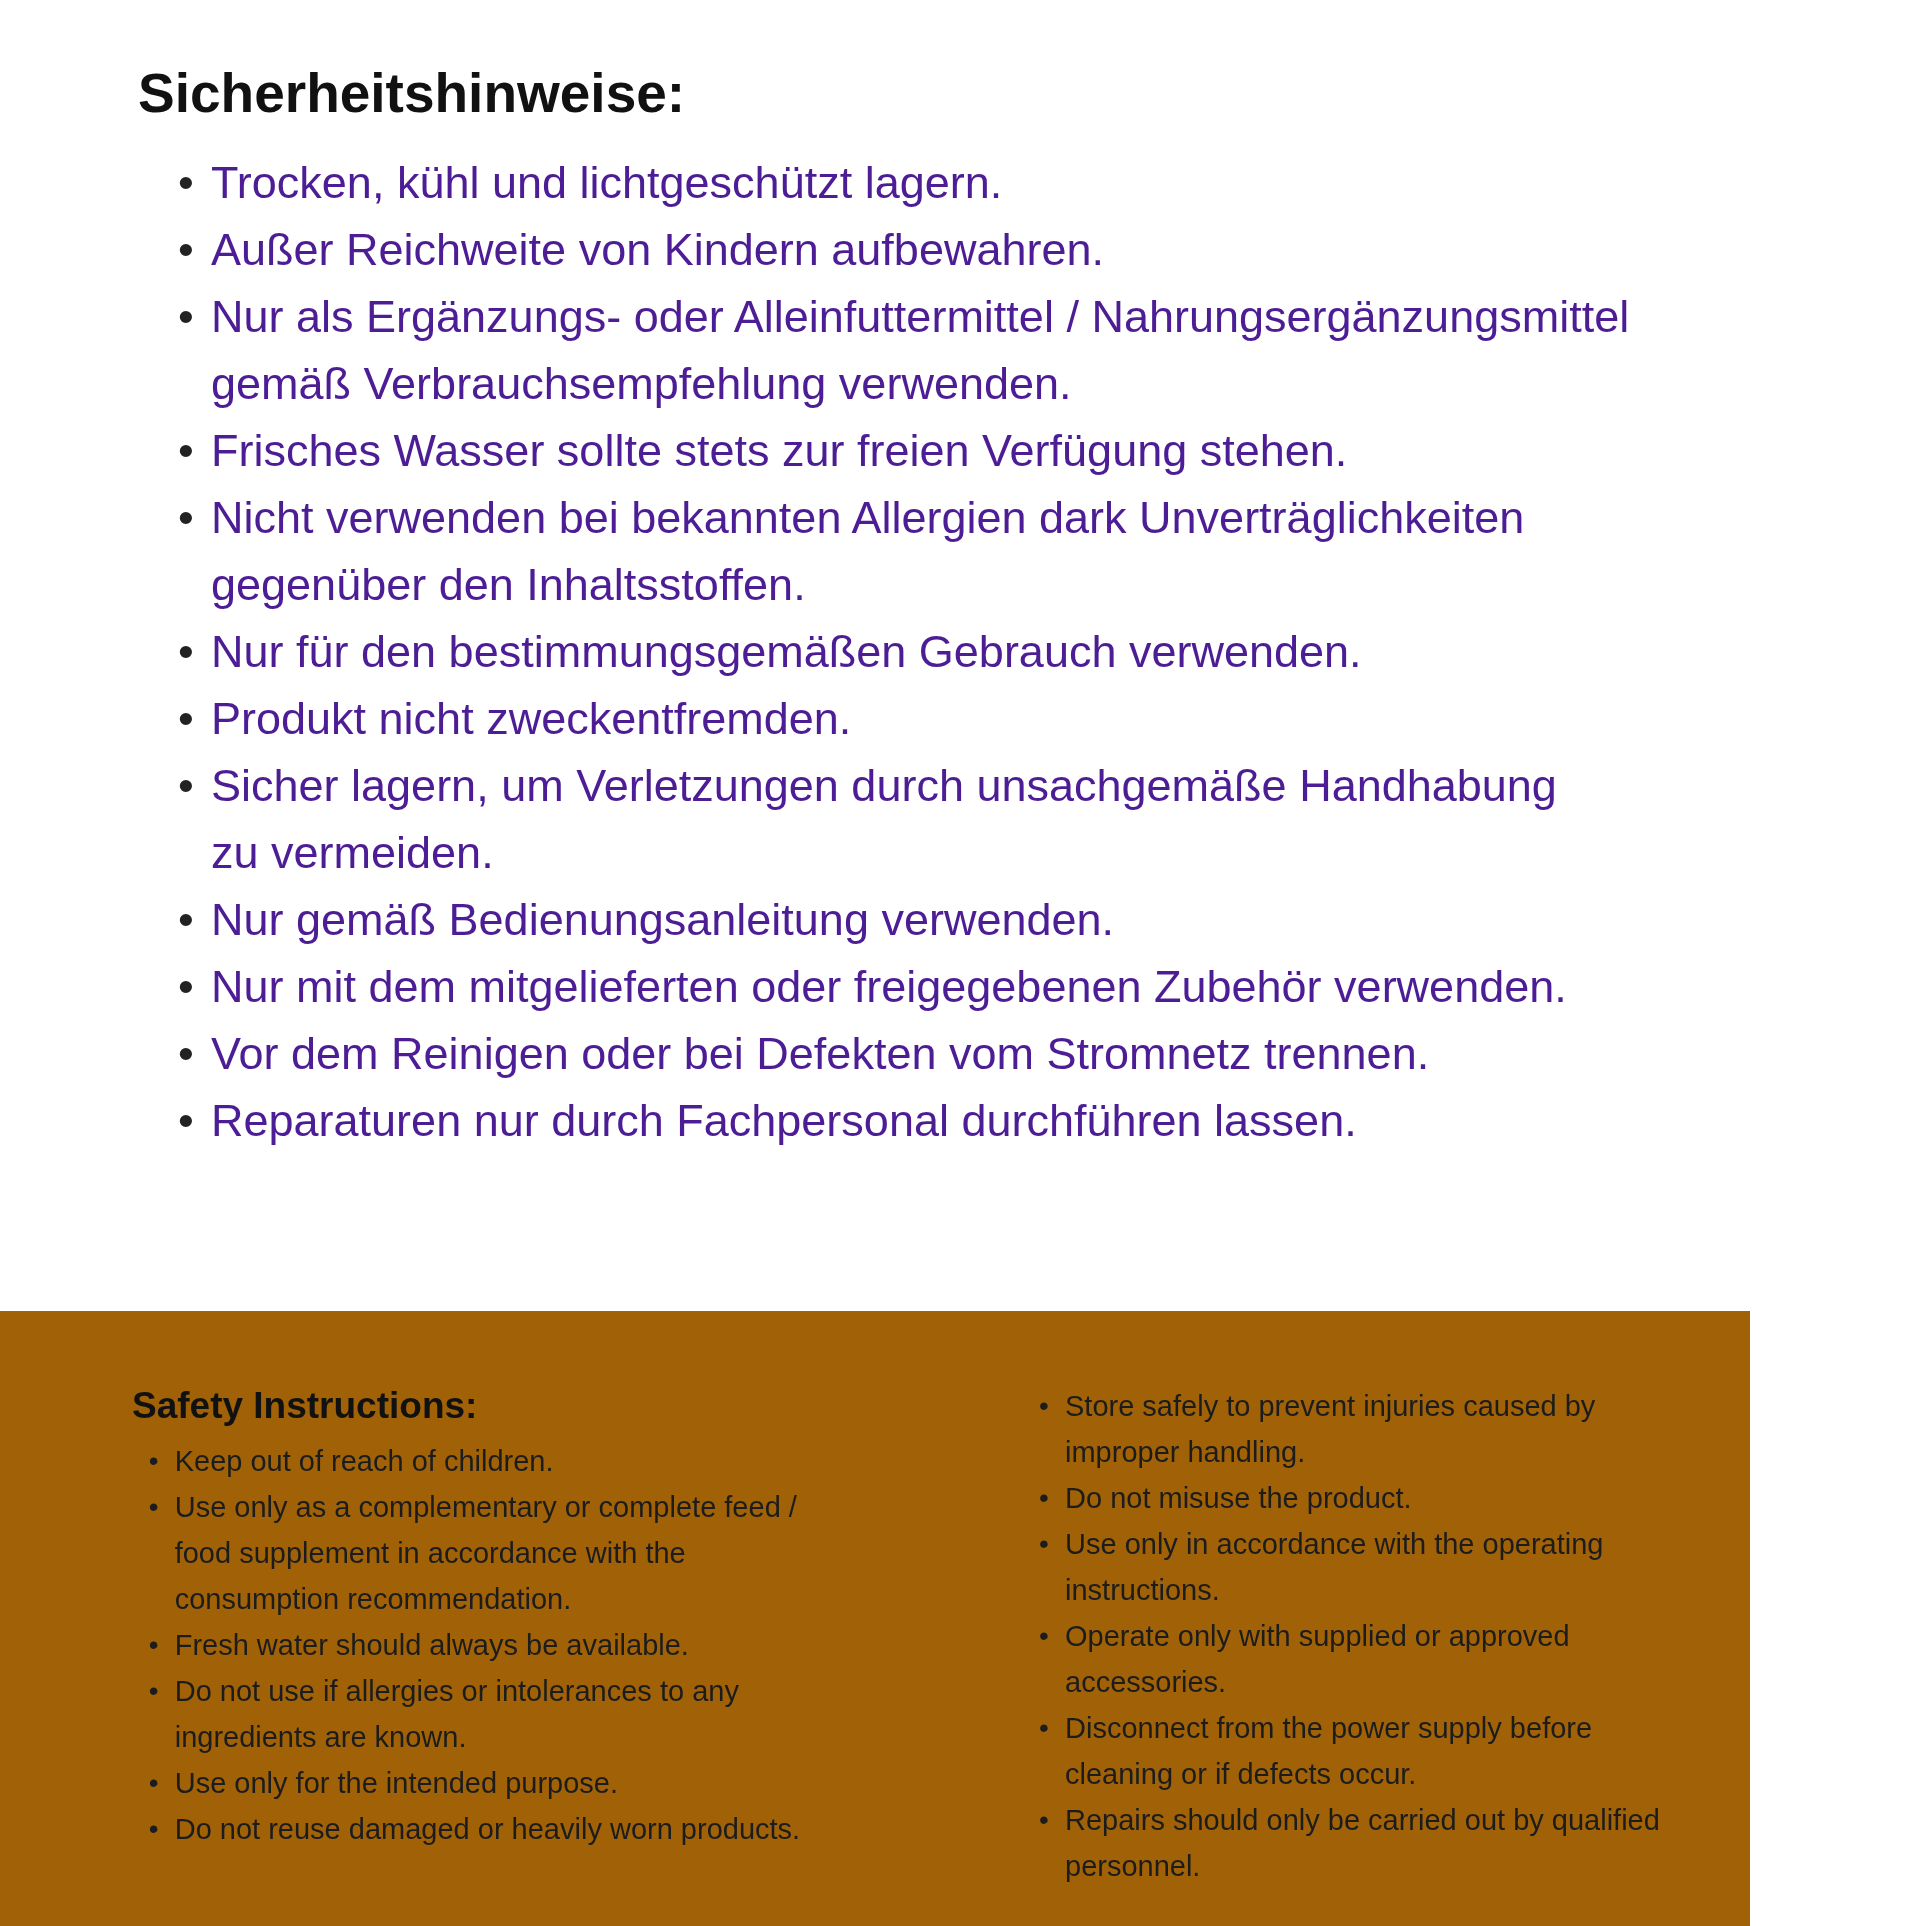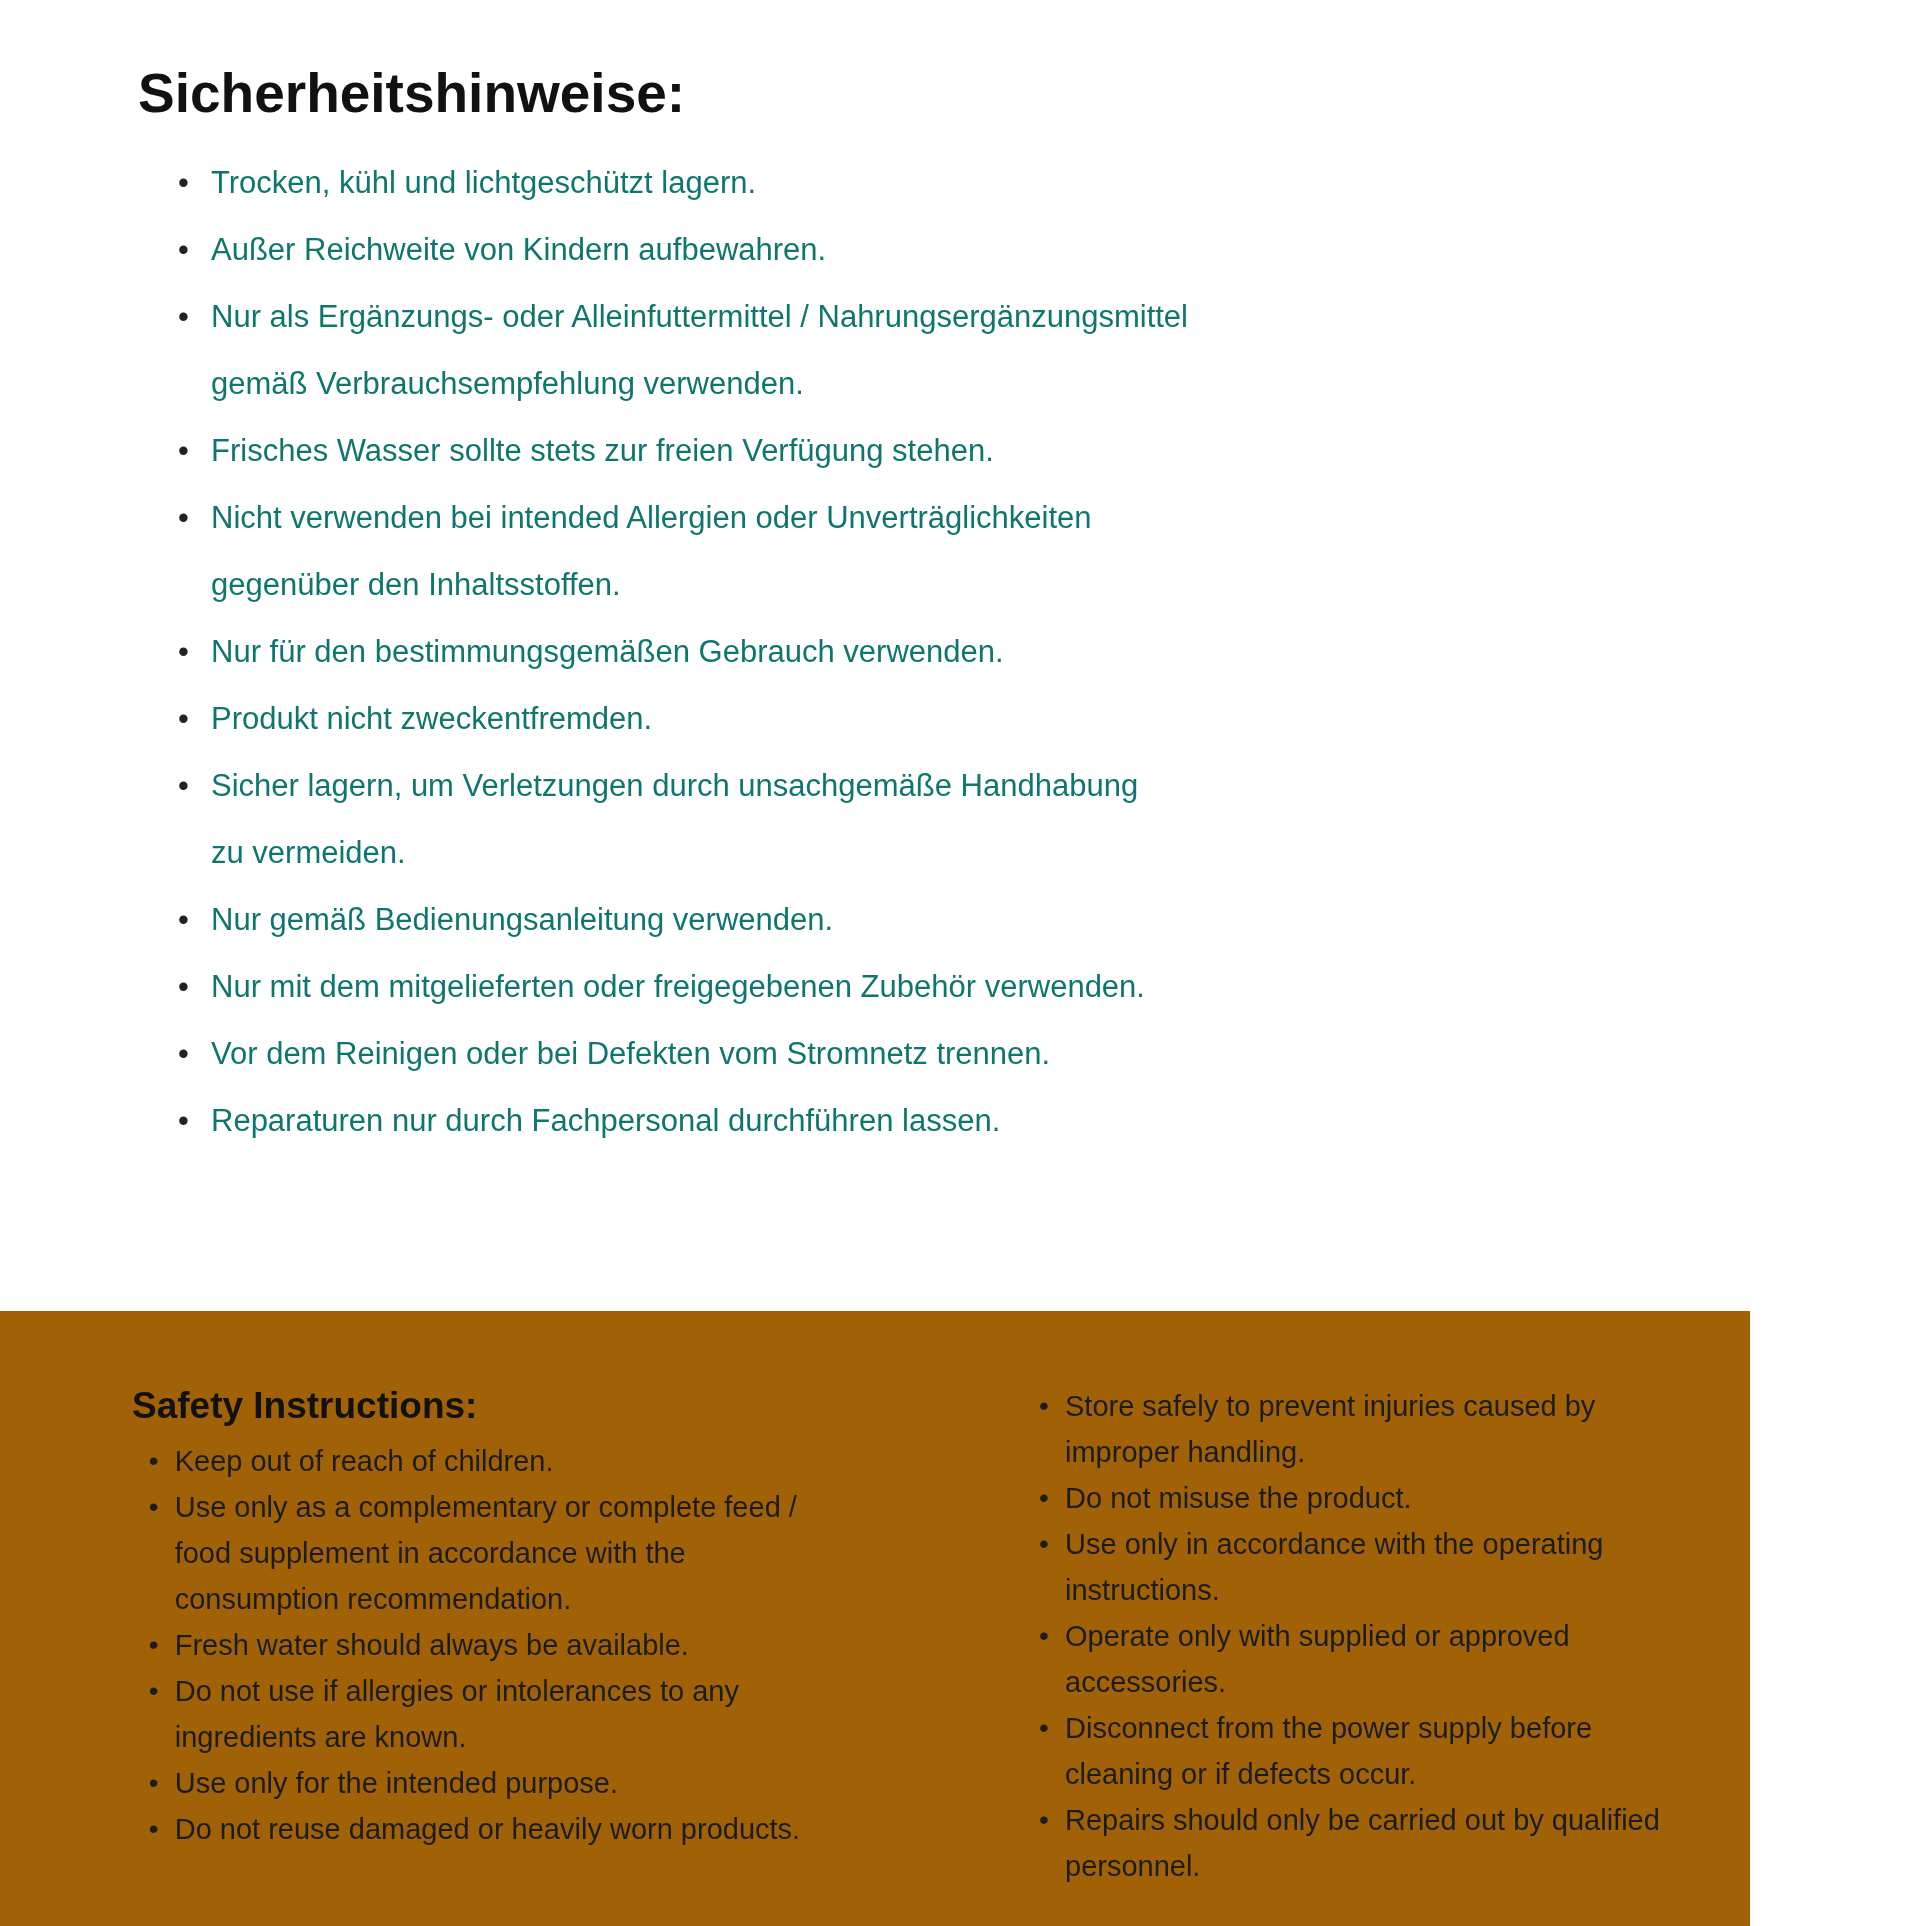--- a/index.html
+++ b/index.html
@@ -33,23 +33,23 @@
     letter-spacing: 0;
   }
   .german-list {
     list-style: none;
     margin: 24.4px 0 0 40px;
     padding: 0;
   }
   .german-list li {
     position: relative;
     padding-left: 33px;
-    font-size: 31px;
+    font-size: 45px;
     line-height: 67px;
-    color: #0f766e;
+    color: #4c1d95;
     white-space: pre-line;
   }
   .german-list li::before {
     content: "\2022";
     position: absolute;
     left: 0;
     top: 0;
     color: #222222;
   }
 
@@ -109,21 +109,21 @@
 <div class="page">
 
   <div class="german-section">
     <h1 class="german-title">Sicherheitshinweise:</h1>
     <ul class="german-list">
         <li>Trocken, kühl und lichtgeschützt lagern.</li>
         <li>Außer Reichweite von Kindern aufbewahren.</li>
         <li>Nur als Ergänzungs- oder Alleinfuttermittel / Nahrungsergänzungsmittel
 gemäß Verbrauchsempfehlung verwenden.</li>
         <li>Frisches Wasser sollte stets zur freien Verfügung stehen.</li>
-        <li>Nicht verwenden bei intended Allergien oder Unverträglichkeiten
+        <li>Nicht verwenden bei bekannten Allergien dark Unverträglichkeiten
 gegenüber den Inhaltsstoffen.</li>
         <li>Nur für den bestimmungsgemäßen Gebrauch verwenden.</li>
         <li>Produkt nicht zweckentfremden.</li>
         <li>Sicher lagern, um Verletzungen durch unsachgemäße Handhabung
 zu vermeiden.</li>
         <li>Nur gemäß Bedienungsanleitung verwenden.</li>
         <li>Nur mit dem mitgelieferten oder freigegebenen Zubehör verwenden.</li>
         <li>Vor dem Reinigen oder bei Defekten vom Stromnetz trennen.</li>
         <li>Reparaturen nur durch Fachpersonal durchführen lassen.</li>
       </ul>

